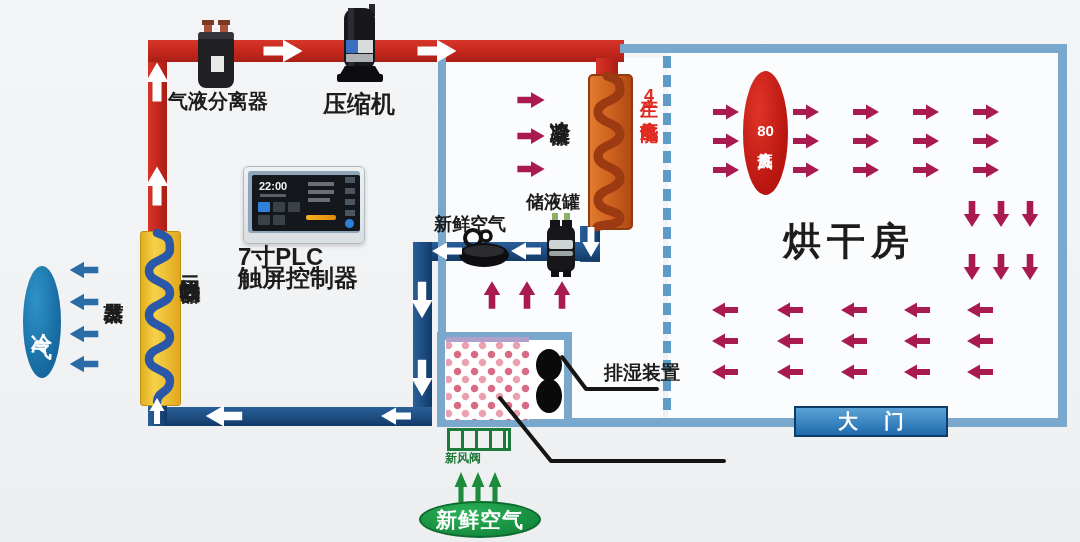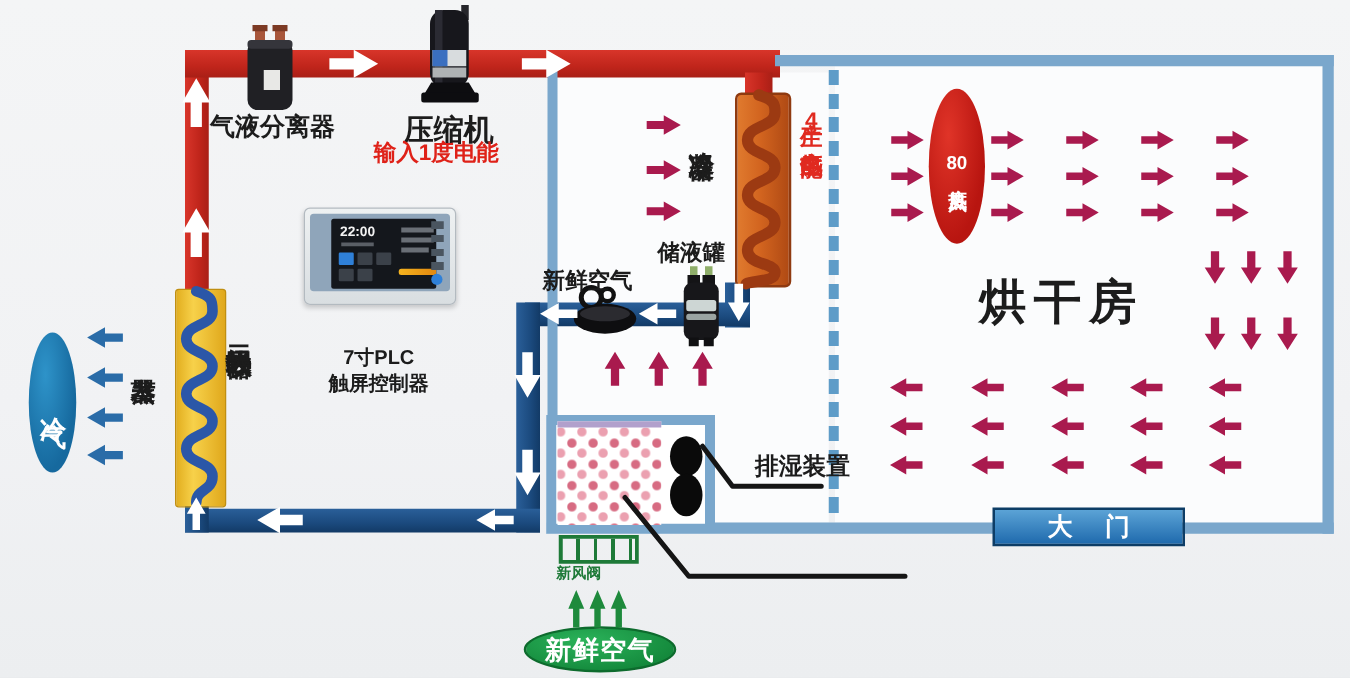--- a/index.html
+++ b/index.html
@@ -59,21 +59,21 @@
     <rect x="11" y="4" width="6" height="62" fill="#2b2b33"></rect>
     <rect x="9" y="36" width="27" height="13" fill="#d8dcde"></rect>
     <rect x="9" y="36" width="12" height="13" fill="#3a6fc0"></rect>
     <rect x="9" y="50" width="27" height="8" fill="#aeb2b4"></rect>
     <polygon points="2,72 44,72 38,62 8,62" fill="#0d0d10"></polygon>
     <rect x="0" y="70" width="46" height="8" rx="2" fill="#0d0d10"></rect>
   </svg>
 
   <div class="abs" style="left:243px;top:166px;width:120px;height:76px;background:linear-gradient(180deg,#eef1f2,#d9dee1);border:1px solid #b3bac0;border-radius:5px;box-shadow:0 2px 4px rgba(0,0,0,.18);">
     <div class="abs" style="left:4px;top:4px;right:4px;bottom:10px;background:#8fa5ba;border-radius:3px;"></div>
-    <div class="abs" style="left:21px;top:8px;width:84px;height:56px;background:#14171c;border-radius:2px;overflow:hidden;">
+    <div class="abs" style="left:8px;top:8px;width:108px;height:56px;background:#14171c;border-radius:2px;overflow:hidden;">
       <div class="abs" style="left:7px;top:5px;color:#f2f2f2;font-size:11px;font-weight:700;">22:00</div>
       <div class="abs" style="left:8px;top:19px;width:26px;height:3px;background:#5a5f66;"></div>
       <div class="abs" style="left:6px;top:27px;width:12px;height:10px;background:#2f80d8;border-radius:1px;"></div>
       <div class="abs" style="left:21px;top:27px;width:12px;height:10px;background:#3b4149;border-radius:1px;"></div>
       <div class="abs" style="left:36px;top:27px;width:12px;height:10px;background:#3b4149;border-radius:1px;"></div>
       <div class="abs" style="left:6px;top:40px;width:12px;height:10px;background:#3b4149;border-radius:1px;"></div>
       <div class="abs" style="left:21px;top:40px;width:12px;height:10px;background:#3b4149;border-radius:1px;"></div>
       <div class="abs" style="left:56px;top:7px;width:26px;height:4px;background:#6a6f76;"></div>
       <div class="abs" style="left:56px;top:15px;width:26px;height:4px;background:#6a6f76;"></div>
       <div class="abs" style="left:56px;top:23px;width:22px;height:4px;background:#6a6f76;"></div>
@@ -133,22 +133,21 @@
   <div class="abs ellipse" style="left:743px;top:71px;width:45px;height:124px;background:radial-gradient(ellipse at 35% 30%,#e03428,#b81510 70%);flex-direction:column;">
     <span style="color:#fff;font-size:15px;font-weight:700;text-align:right;">80</span>
     <span class="vlabel" style="color:#fff;font-size:15px;letter-spacing:2px;">度热风</span>
   </div>
   <div class="abs lbl" style="left:168px;top:88px;font-size:20px;">气液分离器</div>
 
   <div class="abs ellipse" style="left:419px;top:501px;width:122px;height:37px;background:radial-gradient(ellipse at 40% 30%,#2bb35a,#14893c 75%);border:2px solid #0d6b2d;box-sizing:border-box;">
     <span class="lbl" style="color:#fff;font-size:21px;letter-spacing:1px;">新鲜空气</span>
   </div>
   <div class="abs lbl" style="left:323px;top:88px;font-size:24px;">压缩机</div>
-  <div class="abs lbl" style="left:299px;top:110px;font-size:18px;color:#df2118;">输入1度电能</div>
-  <div class="abs lbl" style="left:238px;top:246px;width:130px;text-align:center;font-size:16px;line-height:21px;margin-top:30px;">
+  <div class="abs lbl" style="left:238px;top:246px;width:130px;text-align:left;font-size:24px;line-height:21px;">
     <div>7寸PLC</div>
     <div>触屏控制器</div>
   </div>
   <div class="abs vlabel" style="left:550px;top:104px;font-size:21px;letter-spacing:2px;">冷凝器</div>
   <div class="abs vlabel" style="left:640px;top:84px;font-size:18px;color:#e02a20;letter-spacing:1px;">产生4度电热能</div>
   <div class="abs lbl" style="left:526px;top:190px;font-size:18px;">储液罐</div>
   <div class="abs lbl" style="left:434px;top:212px;font-size:18px;">新鲜空气</div>
   <div class="abs vlabel" style="left:104px;top:287px;font-size:20px;">蒸发器</div>
   <div class="abs vlabel" style="left:180px;top:261px;font-size:21px;letter-spacing:1px;">二级热回收器</div>
   <div class="abs lbl" style="left:783px;top:216px;font-size:38px;letter-spacing:6px;">烘干房</div>

